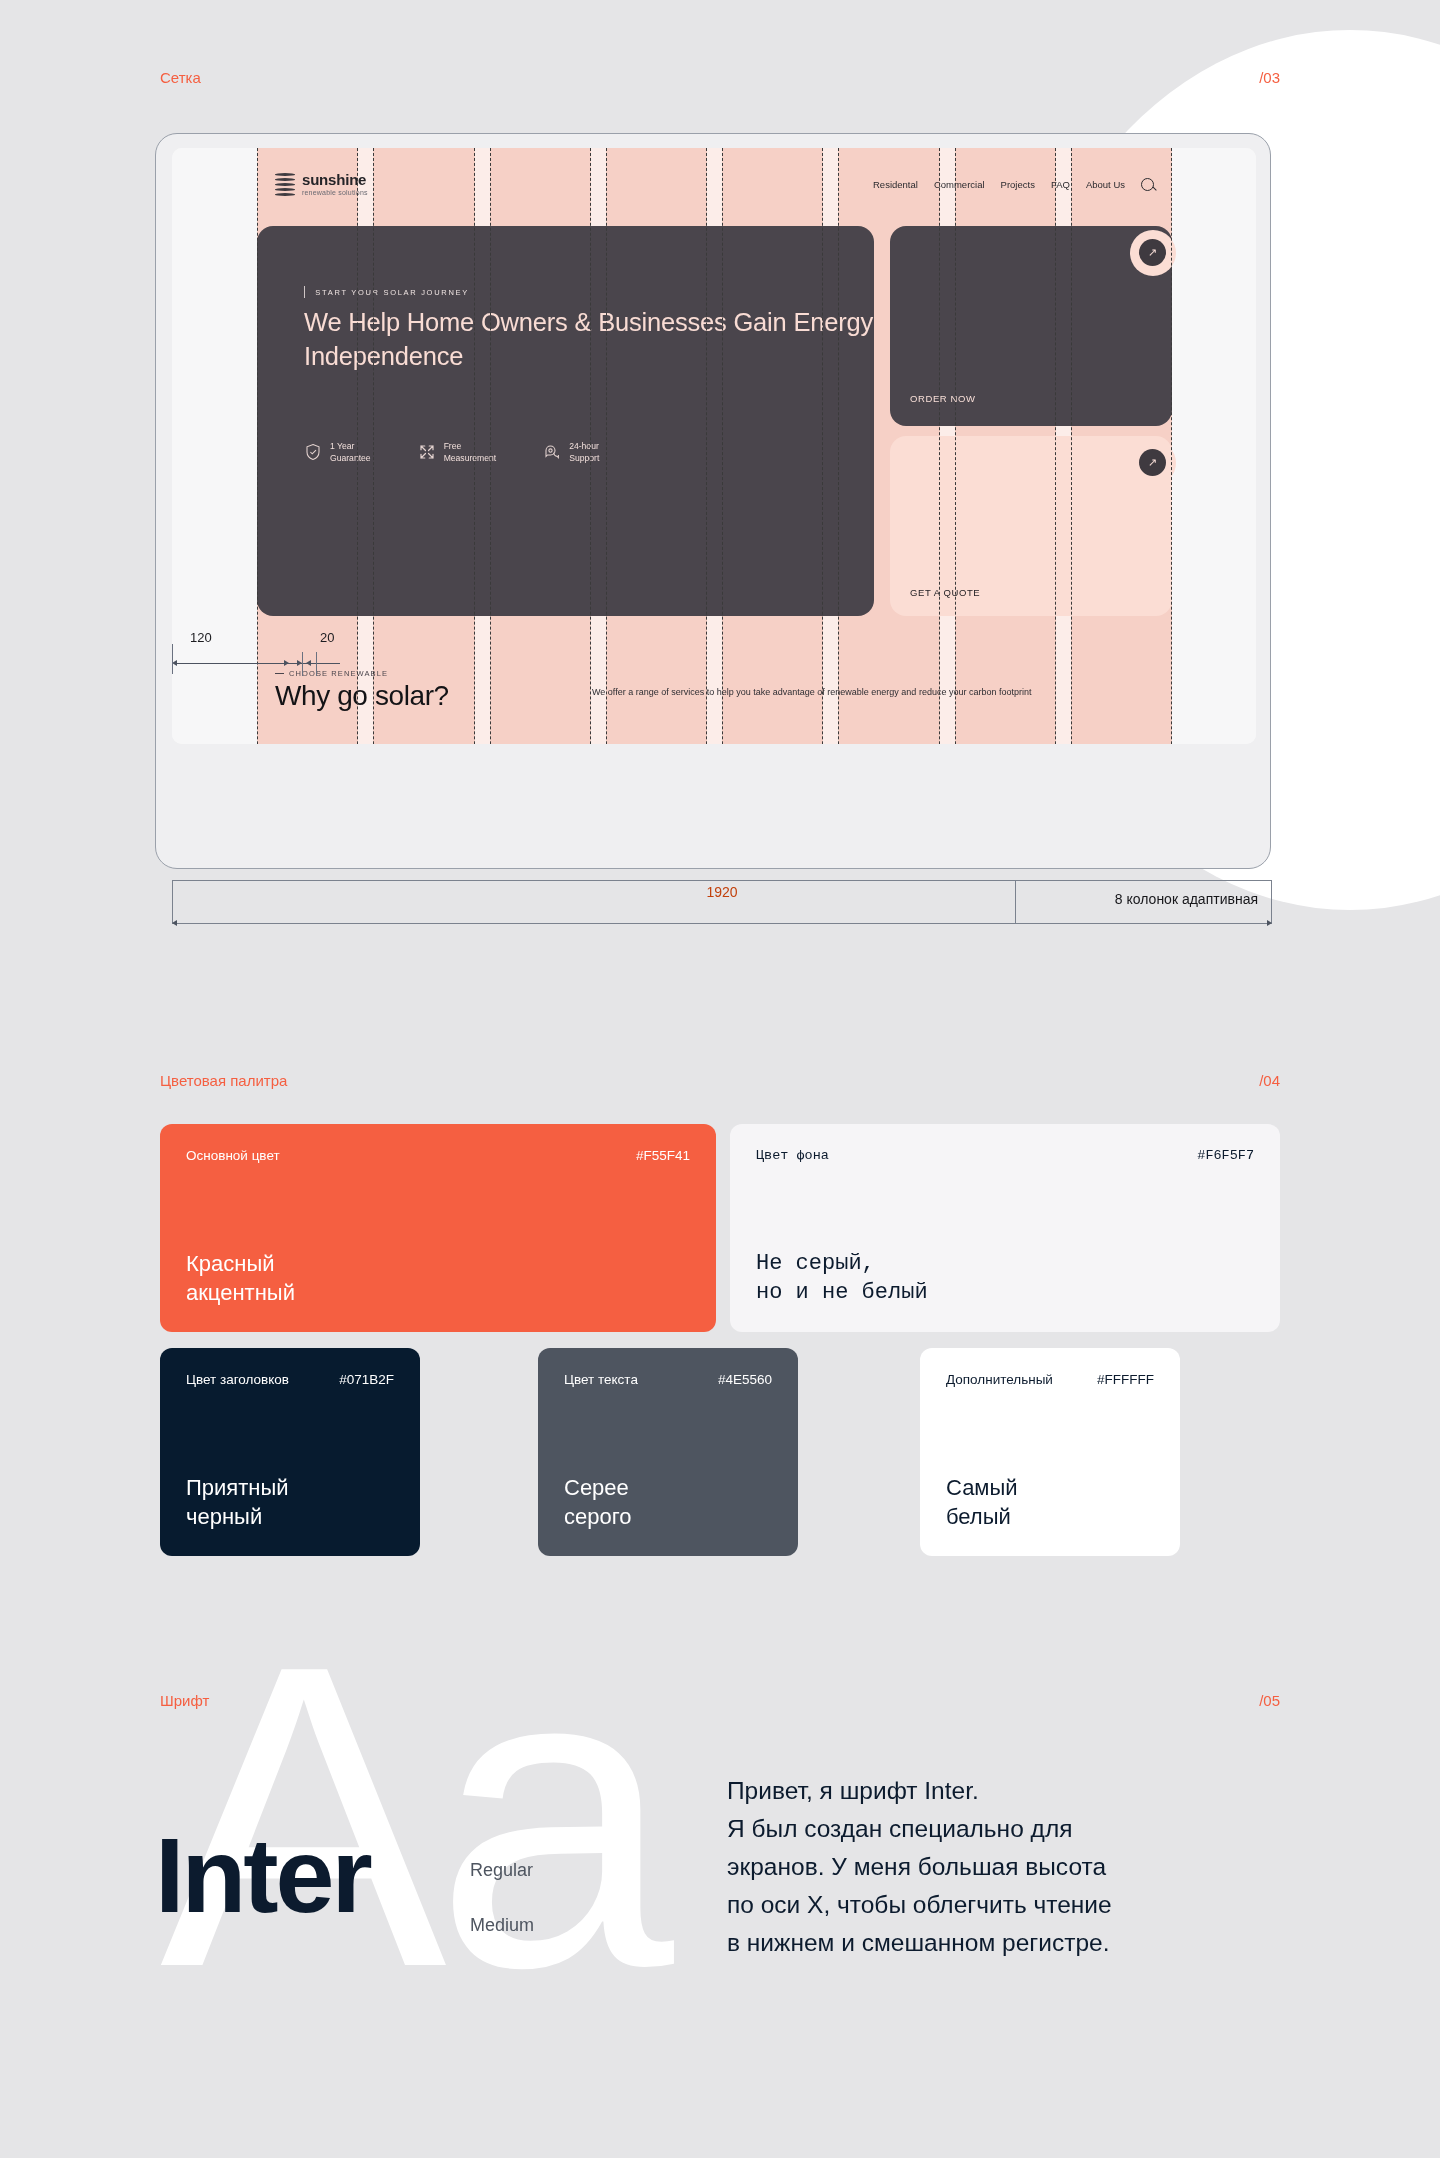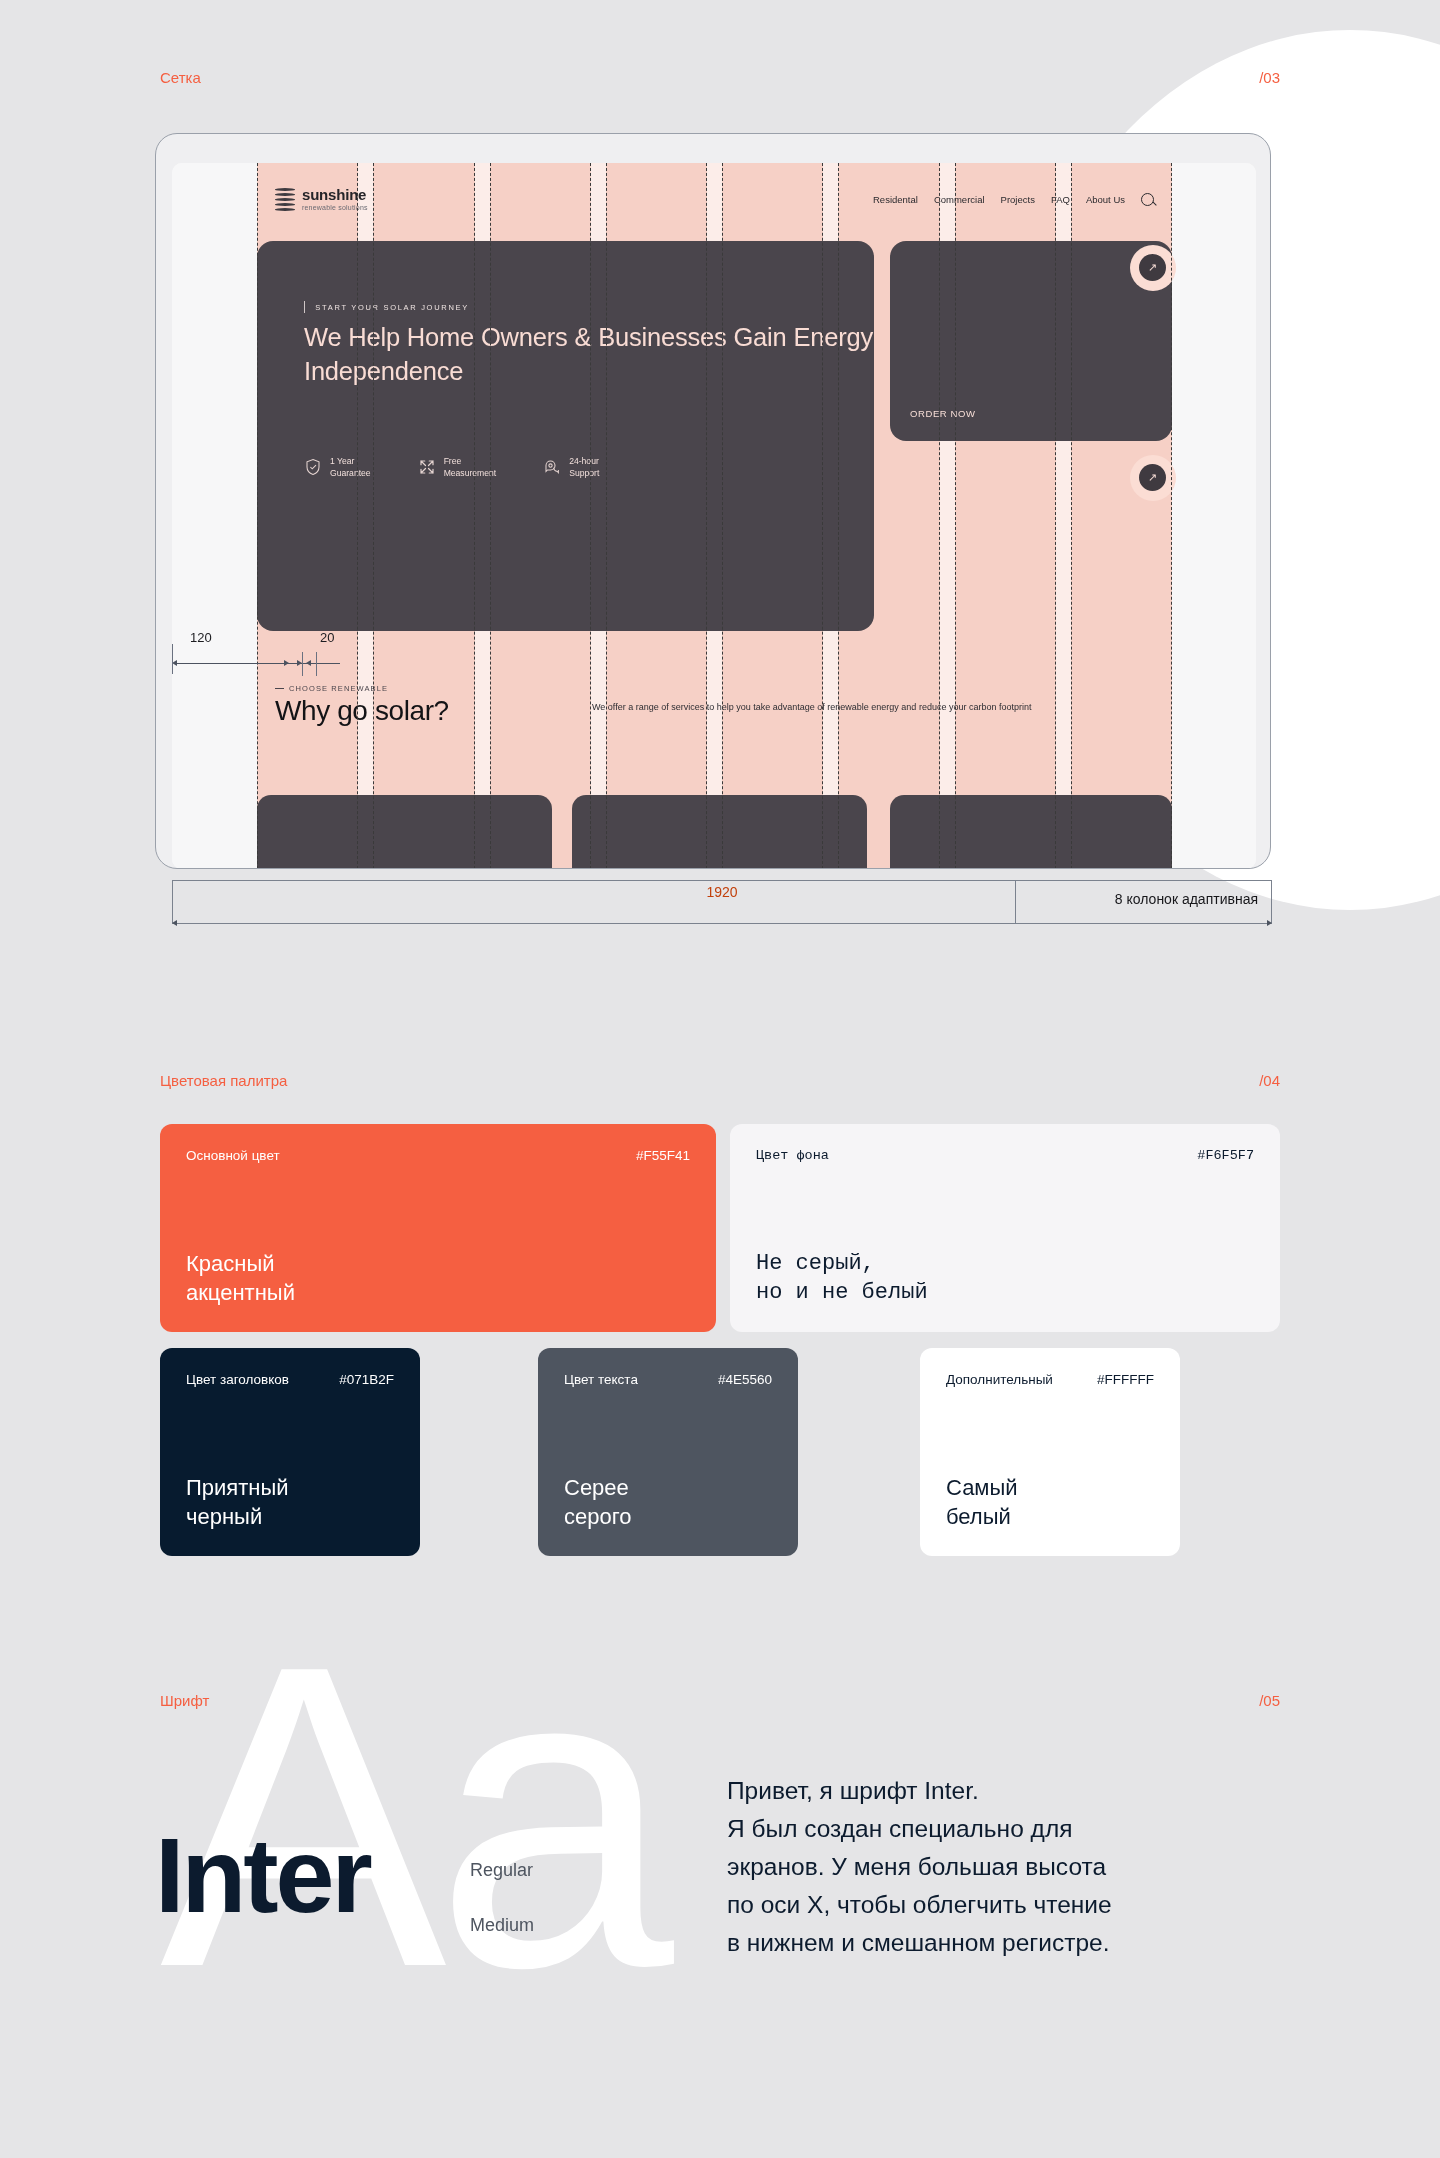--- a/index.html
+++ b/index.html
@@ -55,22 +55,22 @@
     left: 155px; top: 133px;
     width: 1116px; height: 736px;
     background: #EFEFF1;
     border: 1.5px solid #9AA0AA;
     border-radius: 22px;
     z-index: 3;
     overflow: hidden;
   }
   .browser-inner {
     position: absolute;
-    left: 16px; top: 29px;
-    width: 1084px; height: 706px;
+    left: 16px; top: 14px;
+    width: 1084px; height: 596px;
     background: #F7F7F8;
     border-radius: 10px;
     overflow: hidden;
   }
 
   
   .page {
     position: absolute;
     left: 0; top: 0;
     width: 1084px; height: 706px;
@@ -361,20 +361,23 @@
         </div>
       </div>
 
       <div class="arrow-halo" style="left:958px; top:82px;"></div>
       <div class="order-card">
         <div class="lbl">ORDER NOW</div>
       </div>
       <div class="arrow-btn" style="left:967px; top:91px;">↗</div>
 
       <div class="arrow-halo" style="left:958px; top:292px;"></div>
+      <div class="quote-card">
+        <div class="lbl">GET A QUOTE</div>
+      </div>
       <div class="arrow-btn" style="left:967px; top:301px;">↗</div>
 
       <div class="why-eyebrow">CHOOSE RENEWABLE</div>
       <div class="why-title">Why go solar?</div>
       <div class="why-desc">We offer a range of services to help you take advantage of renewable energy and reduce your carbon footprint</div>
 
       <div class="bottom-card" id="bc1"></div>
       <div class="bottom-card" id="bc2"></div>
       <div class="bottom-card" id="bc3"></div>
 

